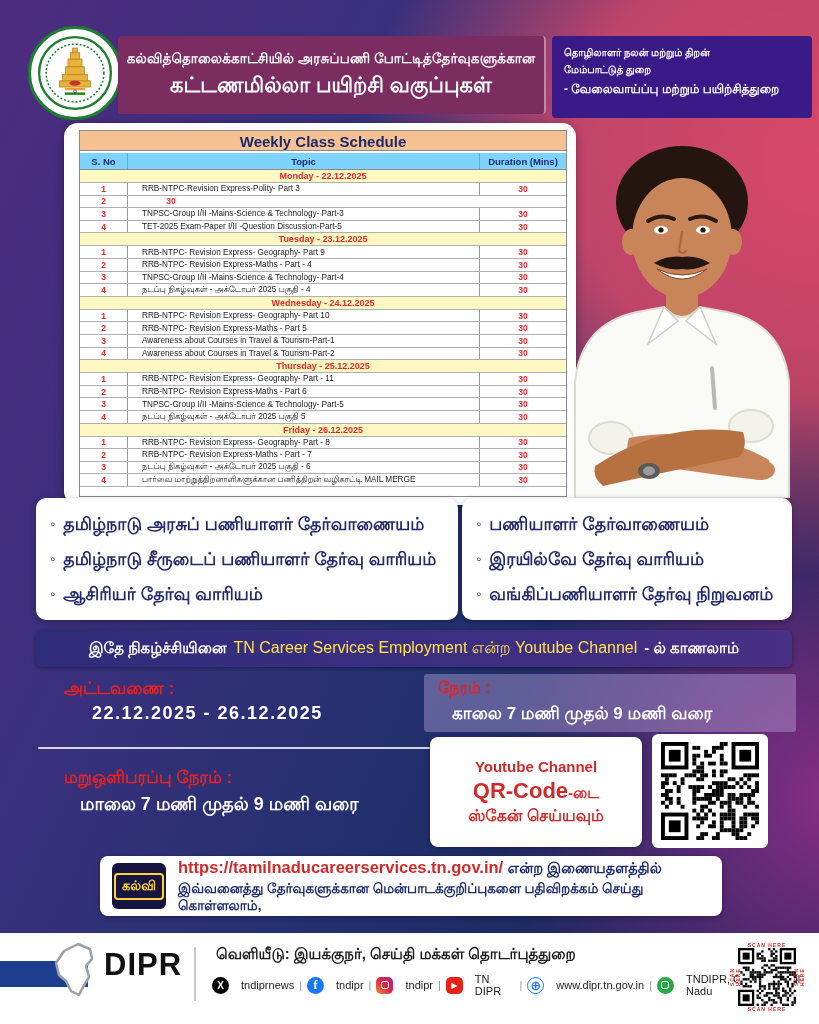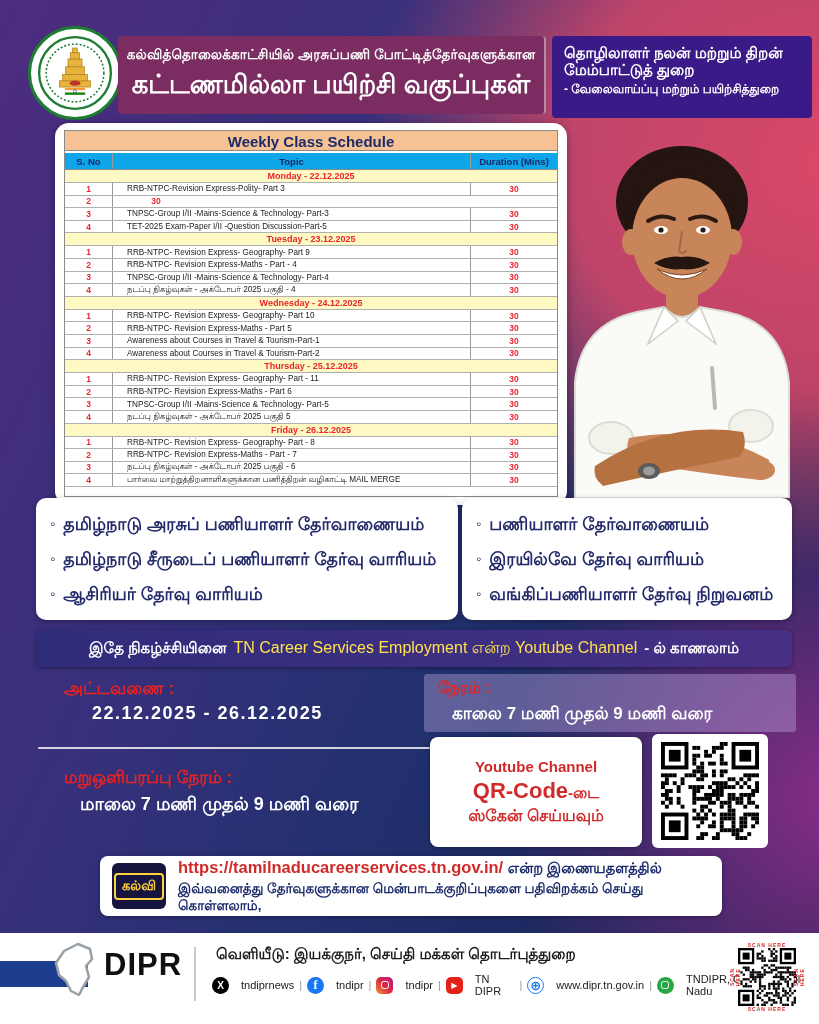--- a/index.html
+++ b/index.html
@@ -8,30 +8,30 @@
     background:
       radial-gradient(90% 65% at 100% 16%, #d94868 0%, rgba(217,72,104,.85) 34%, rgba(217,72,104,0) 62%),
       radial-gradient(70% 55% at 103% 78%, rgba(150,47,140,.9) 0%, rgba(150,47,140,0) 60%),
       linear-gradient(115deg, #4e2c80 0%, #38307c 32%, #22306e 58%, #14204f 100%);}
   .abs{position:absolute;}
 
   
   .emblem{left:28px;top:26px;width:94px;height:94px;border-radius:50%;background:#fff;border:3px solid #1e7d33;display:flex;align-items:center;justify-content:center;}
   .title-box{left:118px;top:36px;width:428px;height:78px;background:#7b2d62;border-radius:4px;display:flex;flex-direction:column;justify-content:center;align-items:center;color:#fff;text-align:center;border-right:2px solid rgba(255,255,255,.45);}
   .title-line1{font-size:13.5px;font-weight:bold;letter-spacing:.2px;}
-  .title-line2{font-size:26px;font-weight:bold;margin-top:5px;}
+  .title-line2{font-size:21px;font-weight:bold;margin-top:5px;}
   .dept-box{left:552px;top:36px;width:260px;height:82px;background:#3a1a86;border-radius:4px;color:#fff;padding:8px 10px 6px 12px;}
-  .dept-line{font-size:15px;font-weight:bold;line-height:17px;}
+  .dept-line{font-size:10px;font-weight:bold;line-height:17px;}
   .dept-line.small{font-size:12px;margin-top:3px;}
 
   
-  .card{left:55px;top:123px;width:512px;background:#fff;border-radius:14px;padding:7px 9px 8px 9px;box-shadow:0 2px 8px rgba(0,0,0,.35);}
+  .card{left:64px;top:123px;width:512px;background:#fff;border-radius:14px;padding:7px 9px 8px 15px;box-shadow:0 2px 8px rgba(0,0,0,.35);}
   .sched{border:1px solid #8a8a8a;}
   .sched-title{background:#f6c294;color:#1b2a6b;font-weight:bold;font-size:15px;text-align:center;height:21px;line-height:21px;margin:-1px -1px 2px -1px;border:1px solid #8a8a8a;}
-  .col-head{display:flex;background:#0ea5e9;border-bottom:1px solid #8a8a8a;height:17px;align-items:center;}
+  .col-head{display:flex;background:#7dd3fc;border-bottom:1px solid #8a8a8a;height:17px;align-items:center;}
   .col-head .c{color:#1b2a6b;font-weight:bold;font-size:9.5px;}
   .c{display:flex;align-items:center;justify-content:center;height:100%;}
   .c.no{width:48px;border-right:1px solid #9a9a9a;}
   .c.topic{flex:1;justify-content:flex-start;padding-left:14px;border-right:1px solid #9a9a9a;}
   .c.dur{width:86px;}
   .day-header{height:13px;line-height:13px;background:#fef9c3;color:#e8262d;font-weight:bold;font-size:9px;text-align:center;border-bottom:1px solid #b0b0b0;}
   .srow{display:flex;height:12.6px;border-bottom:1px solid #b0b0b0;background:#fff;}
   .srow:last-child{border-bottom:none;}
   .srow .no{color:#e8262d;font-weight:bold;font-size:8.5px;}
   .srow .topic{color:#222;font-size:8.2px;white-space:nowrap;overflow:hidden;}

